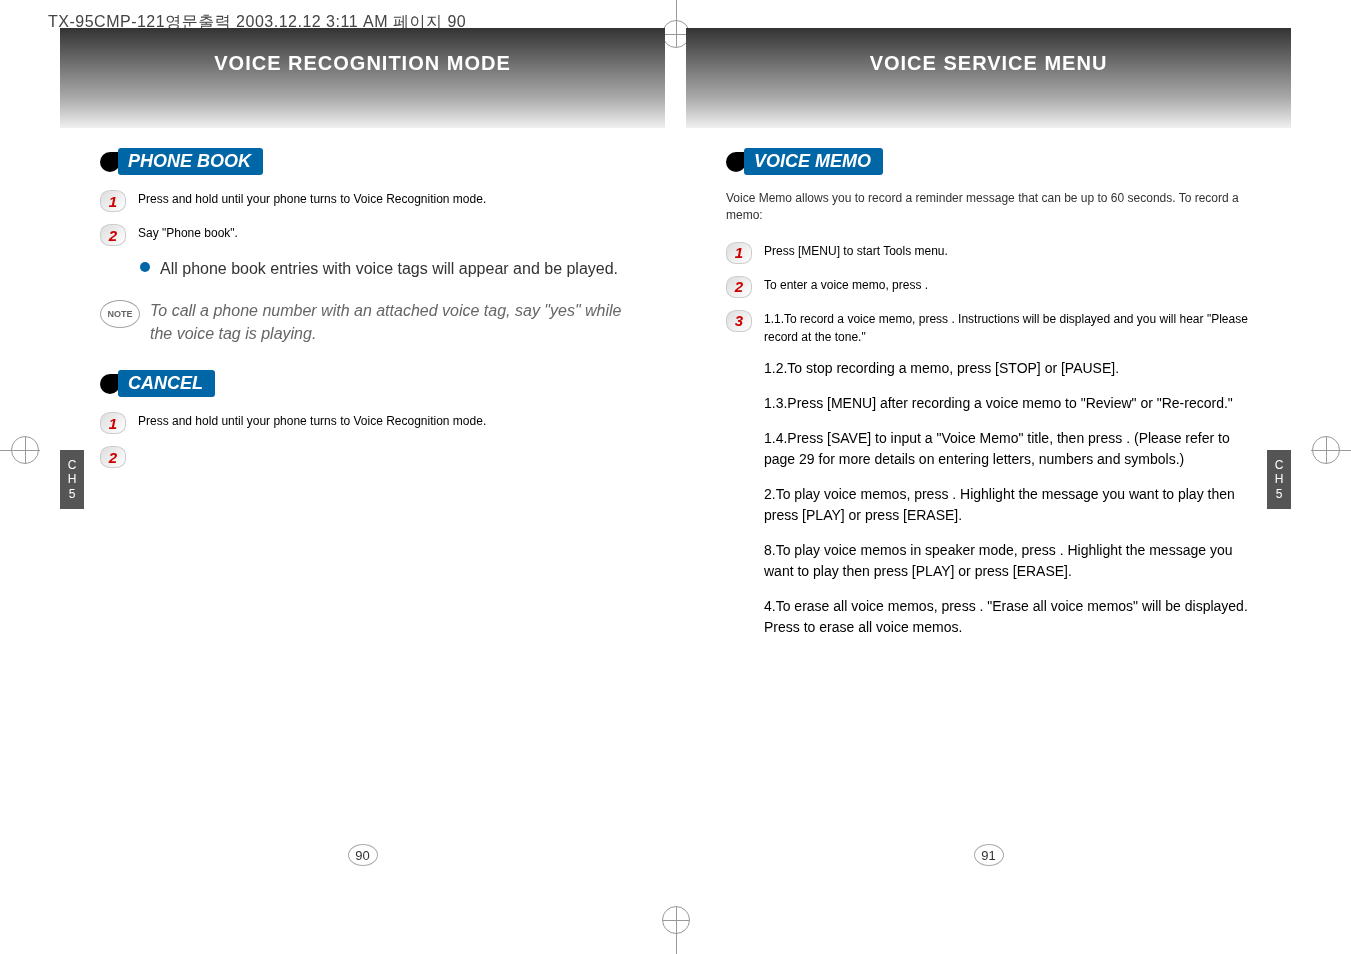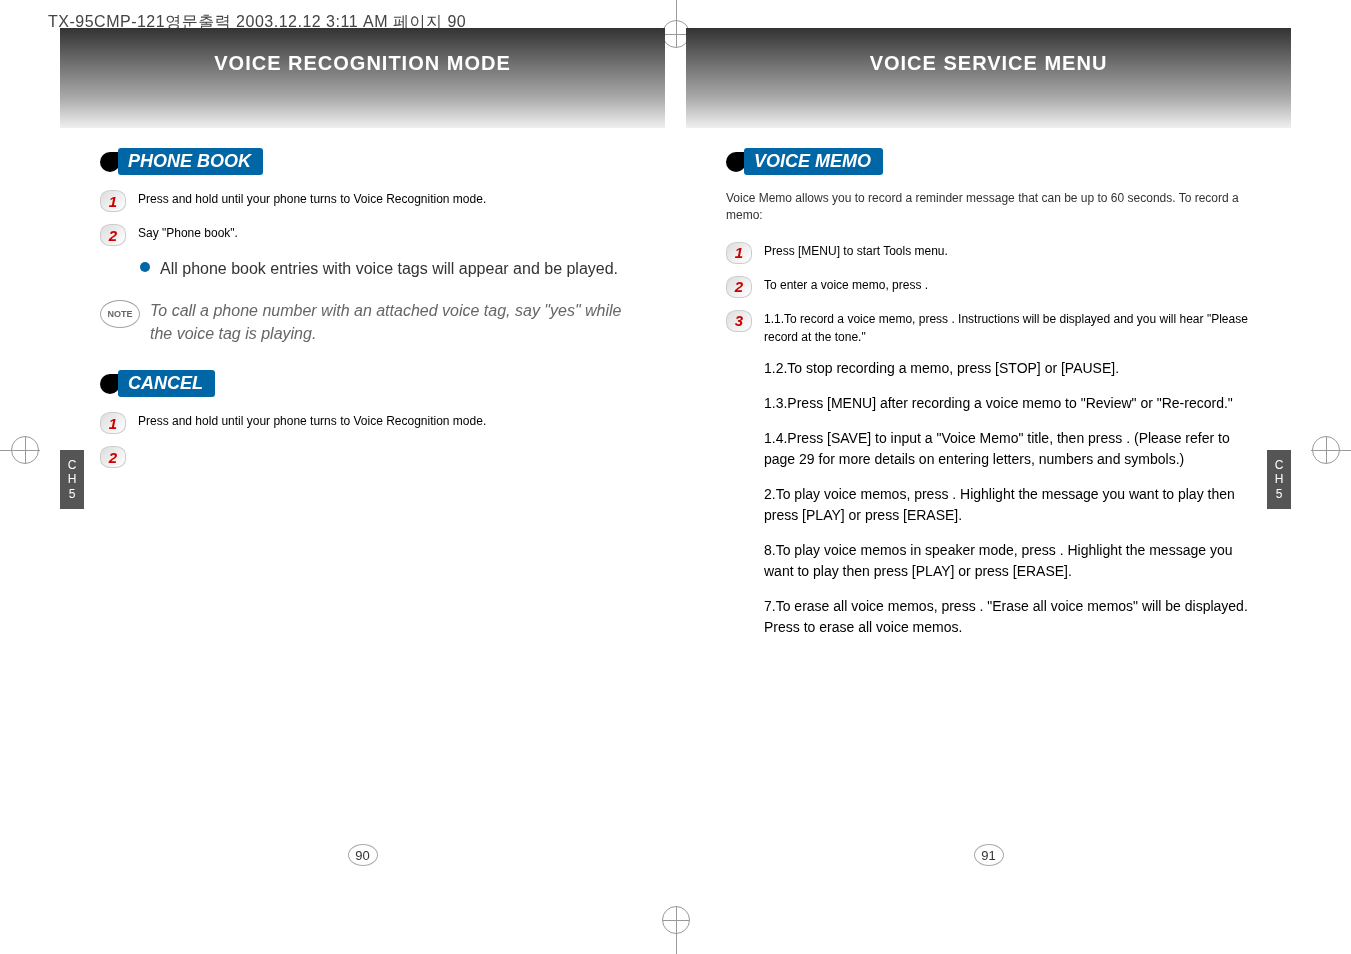--- a/index.html
+++ b/index.html
@@ -396,19 +396,19 @@
         </div>
       <div class="step-text">1.1.To record a voice memo, press       . Instructions will be displayed and you will hear "Please record at the tone."</div>
     </div>
 
     <div class="sub-steps">
       <div class="sub-step">1.2.To stop recording a memo, press     [STOP] or      [PAUSE].</div>
       <div class="sub-step">1.3.Press     [MENU] after recording a voice memo to "Review" or "Re-record."</div>
       <div class="sub-step">1.4.Press     [SAVE] to input a "Voice Memo" title, then press     . (Please refer to page 29 for more details on entering letters, numbers and symbols.)</div>
       <div class="sub-step">2.To play voice memos, press       . Highlight the message you want to play then press     [PLAY] or press      [ERASE].</div>
       <div class="sub-step">8.To play voice memos in speaker mode, press       . Highlight the message you want to play then press     [PLAY] or press      [ERASE].</div>
-      <div class="sub-step">7.To erase all voice memos, press       . "Erase all voice memos" will be displayed. Press     to erase all voice memos.</div>
+      <div class="sub-step">4.To erase all voice memos, press       . "Erase all voice memos" will be displayed. Press     to erase all voice memos.</div>
     </div>
 
     <div class="page-number">91</div>
   </div>
 
 </div>
 
 </body></html>

